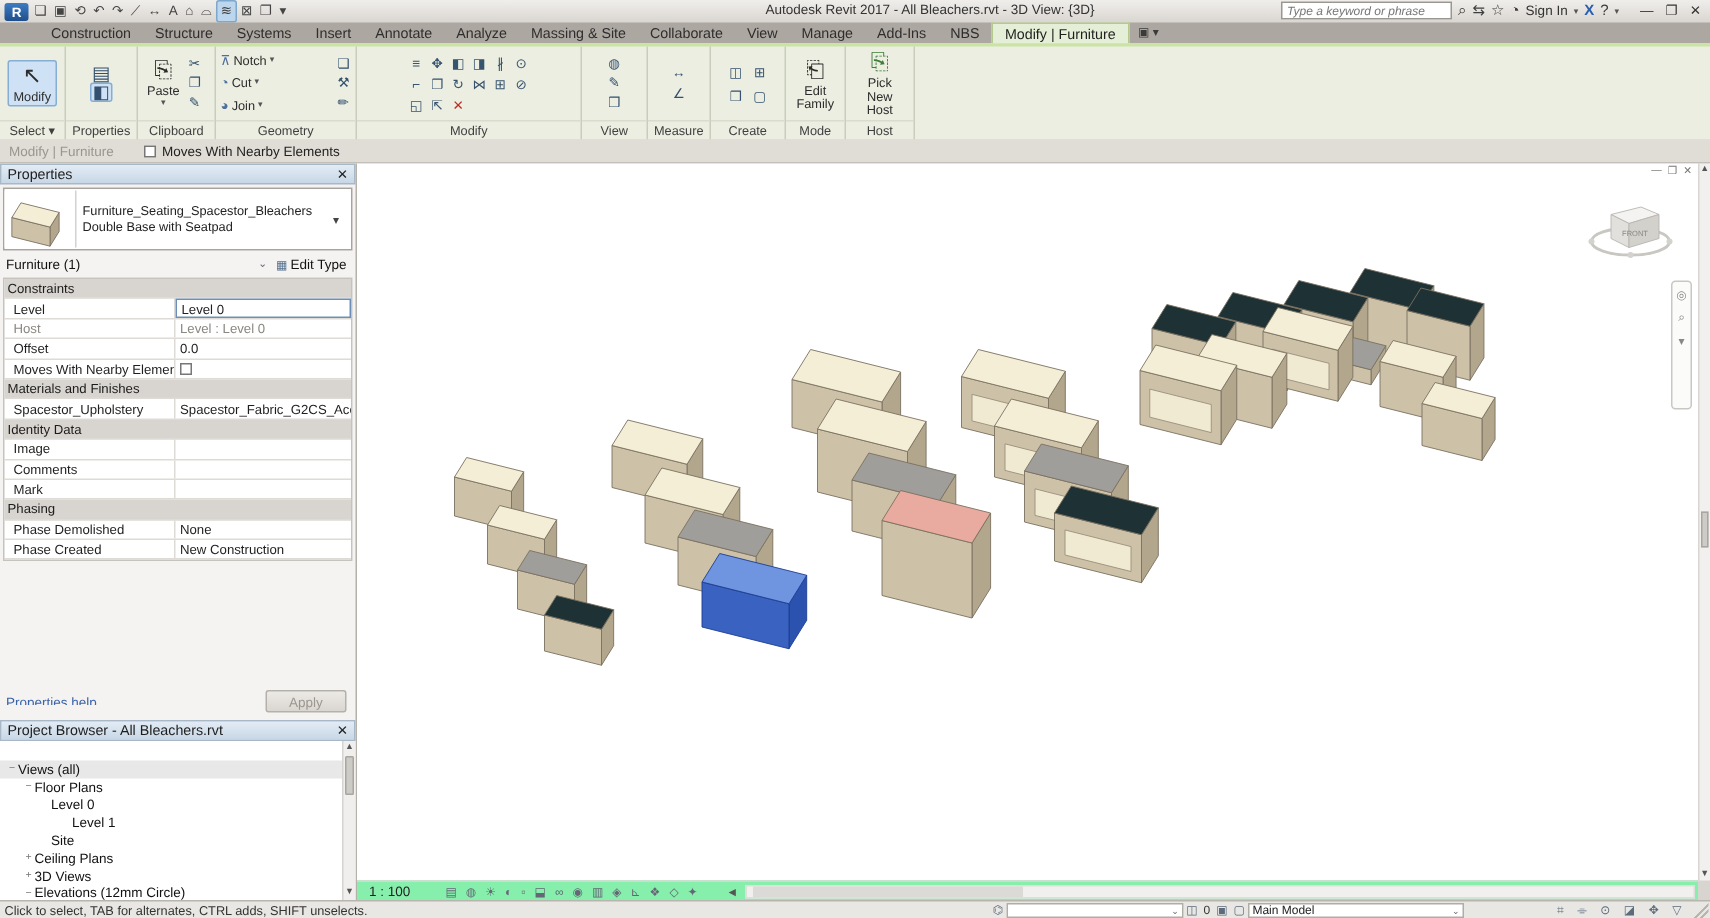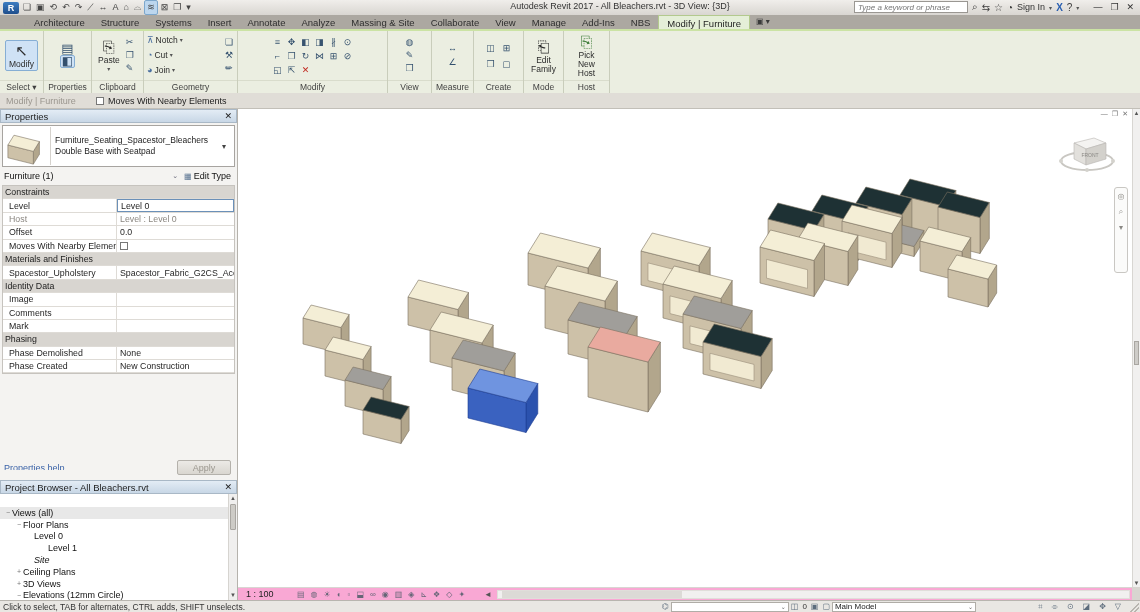--- a/index.html
+++ b/index.html
@@ -94,21 +94,21 @@
   
   .canvas { position:absolute; left:238px; top:109px; right:8px; bottom:25px; background:#fff; overflow:hidden; }
   .canvas svg.scene { position:absolute; left:0; top:0; }
   .view-win-controls { position:absolute; right:4px; top:1px; display:flex; gap:4px; color:#777; font-size:7px; }
   .viewcube { position:absolute; right:8px; top:12px; width:70px; height:62px; }
   .navbar { position:absolute; right:4px; top:78px; width:14px; height:86px; background:#fbfbfa; border:1px solid #c9c7c3;
     border-radius:3px; display:flex; flex-direction:column; align-items:center; gap:6px; padding-top:4px; color:#8a8884; font-size:8px; }
   .canvas-vscroll { position:absolute; right:0; top:109px; width:8px; bottom:25px; background:#f1f0ef; border-left:1px solid #d8d6d2; }
   .canvas-vscroll .thumbv { position:absolute; left:1px; width:5px; height:24px; top:232px; background:#ceccc8; border:1px solid #a9a6a1; }
   .canvas-vscroll .arr { position:absolute; left:0; width:7px; text-align:center; font-size:6px; color:#555; }
-  .viewctrl { position:absolute; left:238px; bottom:12px; right:8px; height:13px; background:#f9a8d4; border-top:1px solid #d8d6d2;
+  .viewctrl { position:absolute; left:238px; bottom:12px; right:8px; height:13px; background:#86efac; border-top:1px solid #d8d6d2;
     display:flex; align-items:center; gap:5px; padding-left:8px; }
   .viewctrl .scale { font-size:9px; color:#222; width:46px; }
   .viewctrl .vic { font-size:8px; color:#667; }
   .hscroll-arrow { color:#555; font-size:8px; margin-left:14px; }
   .hscroll-track { flex:1; height:9px; background:#f1f0ef; border:1px solid #e0deda; position:relative; margin-right:2px; }
   .hscroll-track .thumbh { position:absolute; left:4px; top:0; width:180px; height:7px; background:#dcdad6; }
 
   
   .statusbar { position:absolute; left:0; bottom:0; width:1140px; height:12px; background:#e9e7e3; border-top:1px solid #b8b5af;
     display:flex; align-items:center; font-size:8.5px; color:#333; }
@@ -158,21 +158,21 @@
       <span class="dd">▾</span>
       <span class="winbtns">
         <span>—</span>
         <span>❐</span>
         <span>✕</span>
       </span>
     </div>
   </div>
 
   <div class="tabbar" id="tabbar">
-      <div class="tab">Architecture</div>
+      <div class="tab">Construction</div>
       <div class="tab">Structure</div>
       <div class="tab">Systems</div>
       <div class="tab">Insert</div>
       <div class="tab">Annotate</div>
       <div class="tab">Analyze</div>
       <div class="tab">Massing &amp; Site</div>
       <div class="tab">Collaborate</div>
       <div class="tab">View</div>
       <div class="tab">Manage</div>
       <div class="tab">Add-Ins</div>
@@ -413,21 +413,21 @@
             <span>Floor Plans</span>
           </div>
           <div class="titem" style="padding-left: 26px;">
             <span class="exp"></span>
             <span>Level 0</span>
           </div>
           <div class="titem" style="padding-left: 40px;">
             <span class="exp"></span>
             <span>Level 1</span>
           </div>
-          <div class="titem" style="padding-left: 26px; font-style: italic;">
+          <div class="titem" style="padding-left: 26px;">
             <span class="exp"></span>
             <span>Site</span>
           </div>
           <div class="titem" style="padding-left: 15px;">
             <span class="exp">+</span>
             <span>Ceiling Plans</span>
           </div>
           <div class="titem" style="padding-left: 15px;">
             <span class="exp">+</span>
             <span>3D Views</span>

